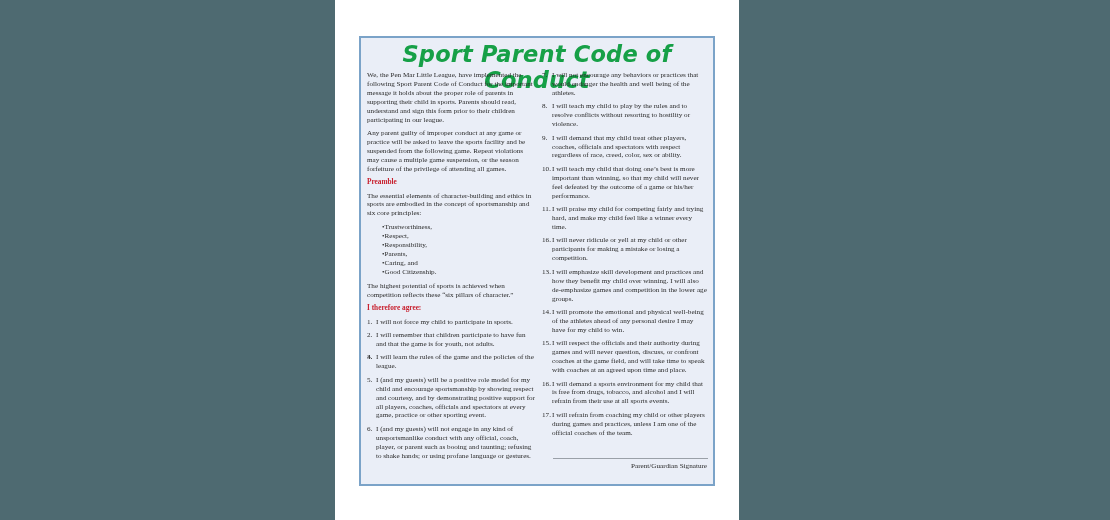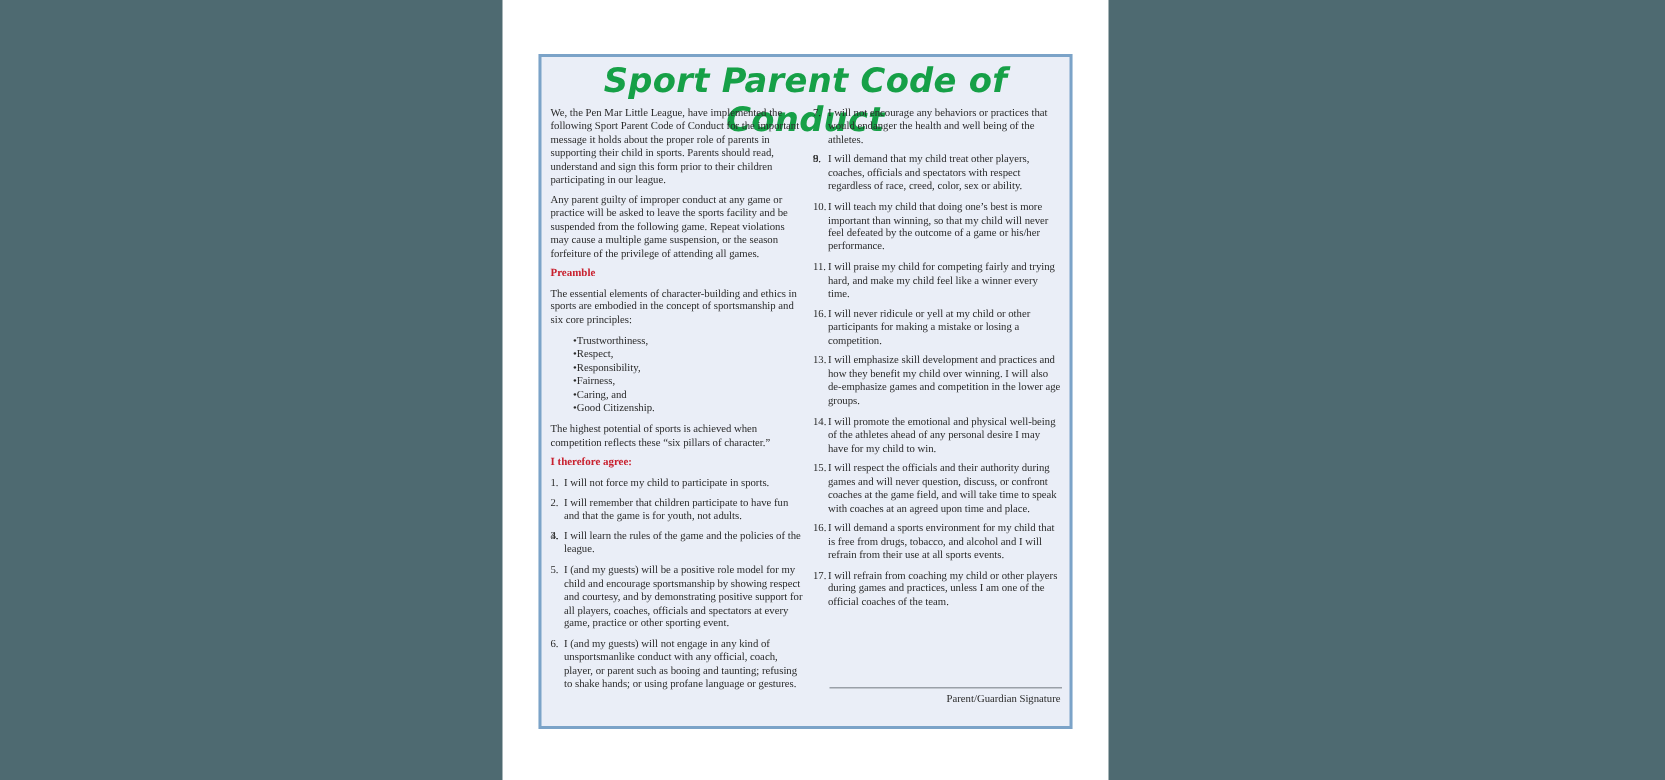--- a/index.html
+++ b/index.html
@@ -62,40 +62,40 @@
 
     <div class="col left">
       <p>We, the Pen Mar Little League, have implemented the following Sport Parent Code of Conduct for the important message it holds about the proper role of parents in supporting their child in sports. Parents should read, understand and sign this form prior to their children participating in our league.</p>
       <p>Any parent guilty of improper conduct at any game or practice will be asked to leave the sports facility and be suspended from the following game. Repeat violations may cause a multiple game suspension, or the season forfeiture of the privilege of attending all games.</p>
       <div class="sub">Preamble</div>
       <div>The essential elements of character-building and ethics in sports are embodied in the concept of sportsmanship and six core principles:</div>
       <ul class="bullets">
         <li>Trustworthiness,</li>
         <li>Respect,</li>
         <li>Responsibility,</li>
-        <li>Fairness,</li>
+        <li>Parents,</li>
         <li>Caring, and</li>
         <li>Good Citizenship.</li>
       </ul>
       <p>The highest potential of sports is achieved when competition reflects these “six pillars of character.”</p>
       <div class="sub">I therefore agree:</div>
       <ol class="items">
         <li><span class="num">1.</span><span>I will not force my child to participate in sports.</span></li>
         <li><span class="num">2.</span><span>I will remember that children participate to have fun and that the game is for youth, not adults.</span></li>
         <li><span class="num">3.</span></li>
         <li><span class="num">4.</span><span>I will learn the rules of the game and the policies of the league.</span></li>
         <li><span class="num">5.</span><span>I (and my guests) will be a positive role model for my child and encourage sportsmanship by showing respect and courtesy, and by demonstrating positive support for all players, coaches, officials and spectators at every game, practice or other sporting event.</span></li>
         <li><span class="num">6.</span><span>I (and my guests) will not engage in any kind of unsportsmanlike conduct with any official, coach, player, or parent such as booing and taunting; refusing to shake hands; or using profane language or gestures.</span></li>
       </ol>
     </div>
 
     <div class="col right">
       <ol class="items">
         <li><span class="num">7.</span><span>I will not encourage any behaviors or practices that would endanger the health and well being of the athletes.</span></li>
-        <li><span class="num">8.</span></li>
+        <li><span class="num">8.</span><span>I will teach my child to play by the rules and to resolve conflicts without resorting to hostility or violence.</span></li>
         <li><span class="num">9.</span><span>I will demand that my child treat other players, coaches, officials and spectators with respect regardless of race, creed, color, sex or ability.</span></li>
         <li><span class="num">10.</span><span>I will teach my child that doing one’s best is more important than winning, so that my child will never feel defeated by the outcome of a game or his/her performance.</span></li>
         <li><span class="num">11.</span><span>I will praise my child for competing fairly and trying hard, and make my child feel like a winner every time.</span></li>
         <li><span class="num">16.</span><span>I will never ridicule or yell at my child or other participants for making a mistake or losing a competition.</span></li>
         <li><span class="num">13.</span><span>I will emphasize skill development and practices and how they benefit my child over winning. I will also de-emphasize games and competition in the lower age groups.</span></li>
         <li><span class="num">14.</span><span>I will promote the emotional and physical well-being of the athletes ahead of any personal desire I may have for my child to win.</span></li>
         <li><span class="num">15.</span><span>I will respect the officials and their authority during games and will never question, discuss, or confront coaches at the game field, and will take time to speak with coaches at an agreed upon time and place.</span></li>
         <li><span class="num">16.</span><span>I will demand a sports environment for my child that is free from drugs, tobacco, and alcohol and I will refrain from their use at all sports events.</span></li>
         <li><span class="num">17.</span><span>I will refrain from coaching my child or other players during games and practices, unless I am one of the official coaches of the team.</span></li>
       </ol>

